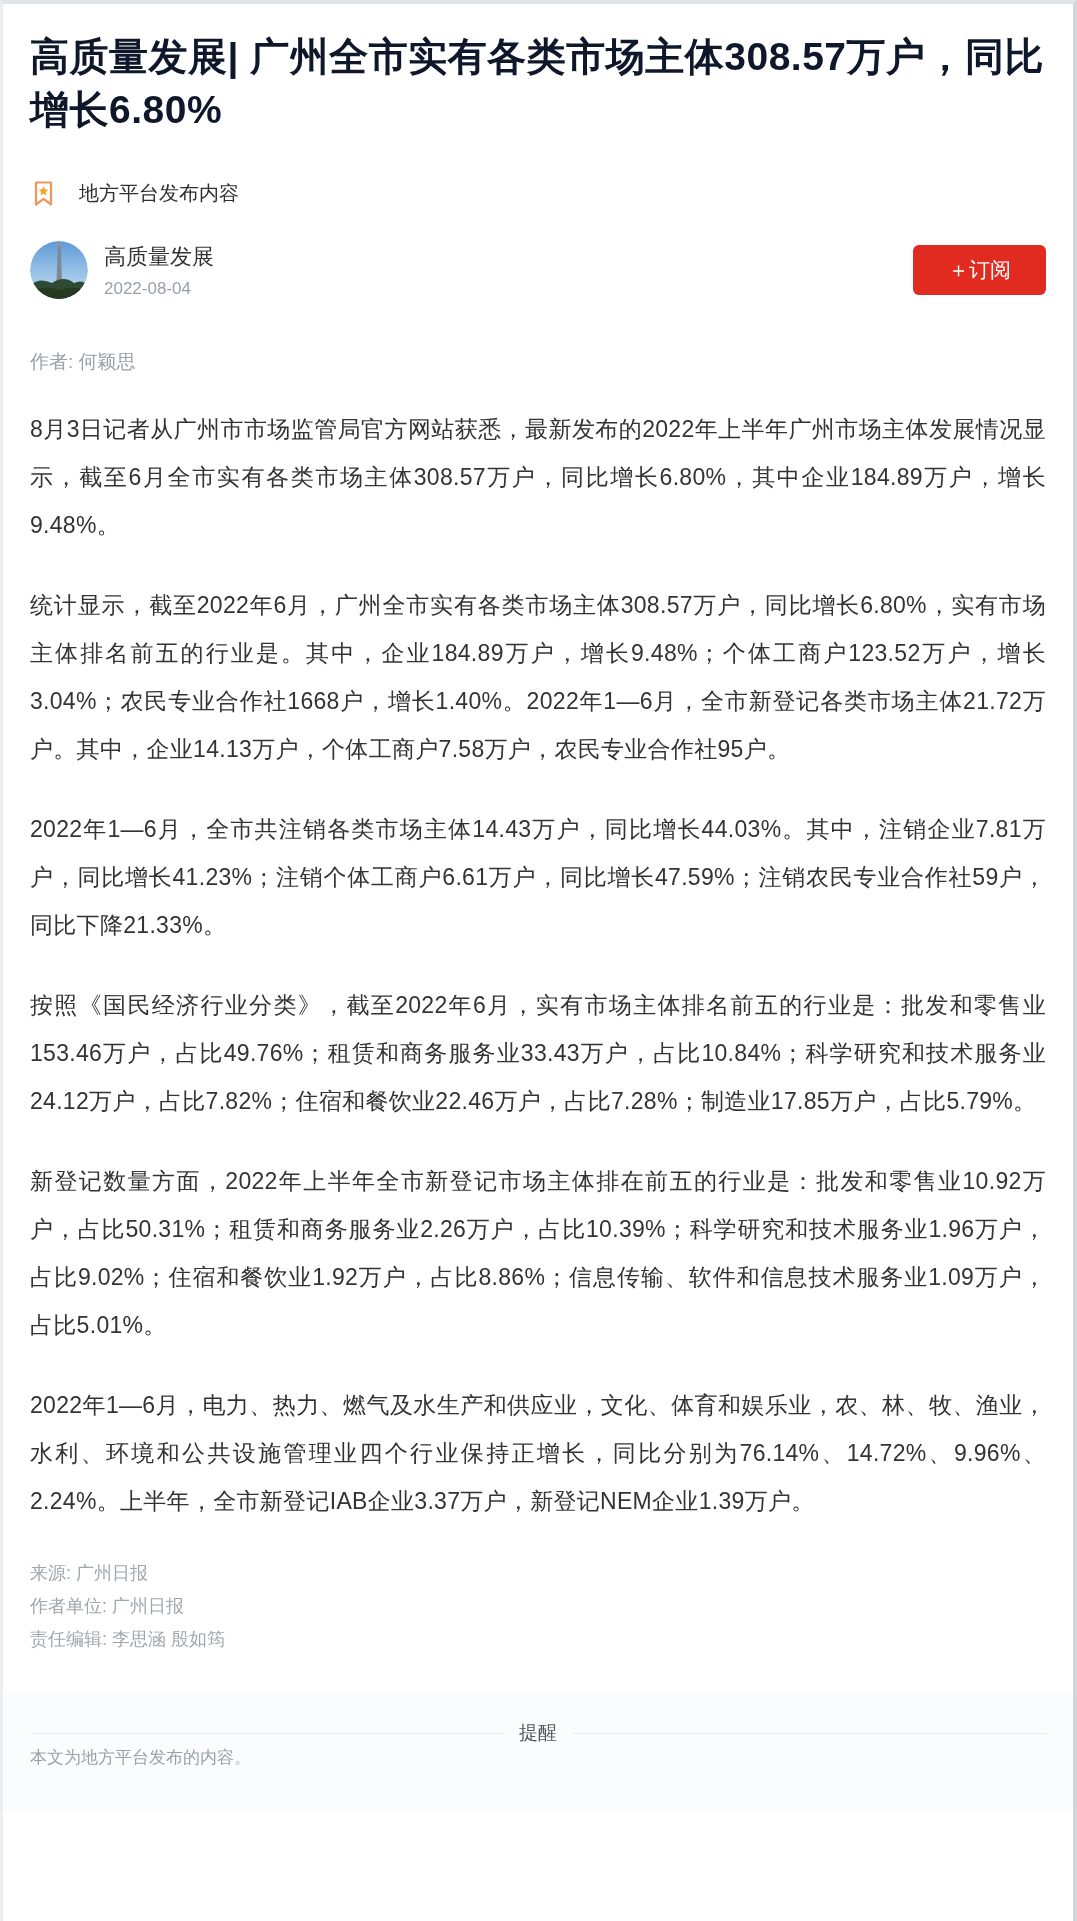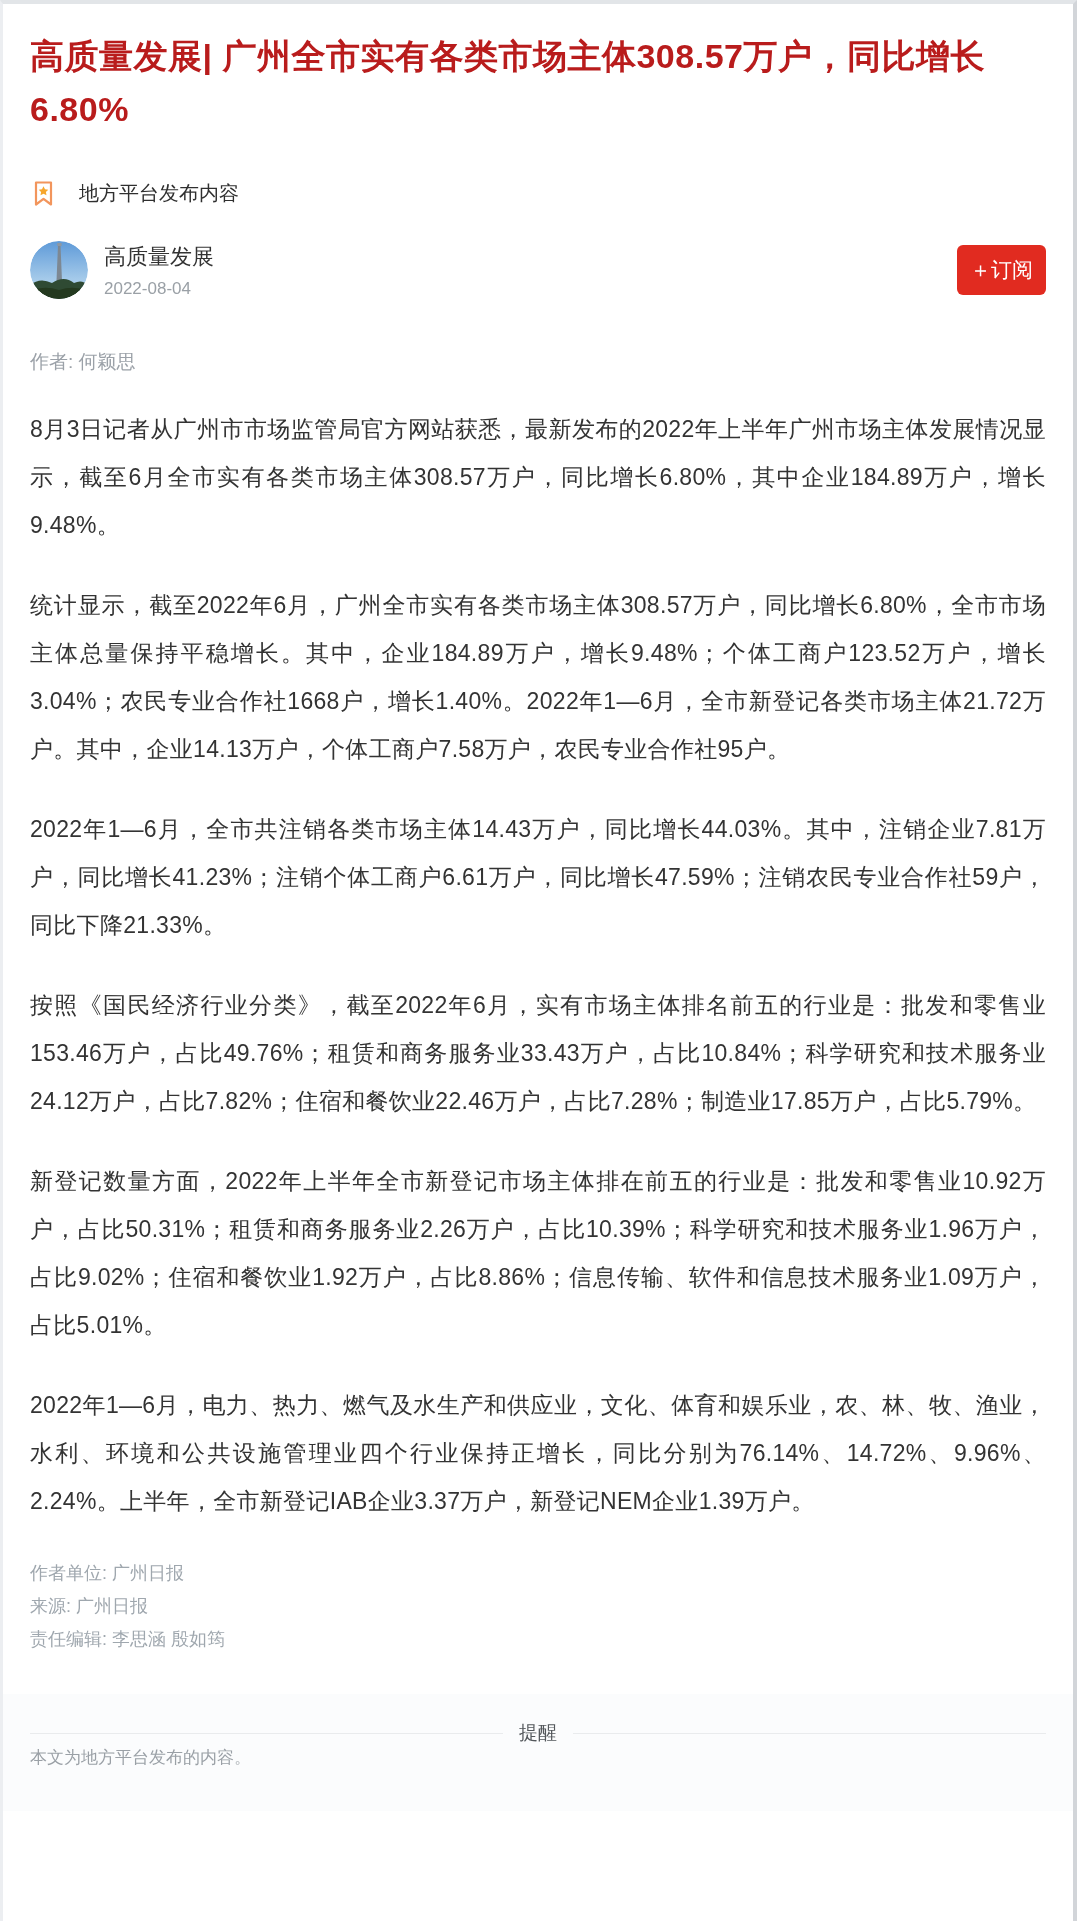--- a/index.html
+++ b/index.html
@@ -3,34 +3,34 @@
 <meta charset="utf-8">
 <style>
   html,body{margin:0;padding:0;background:#ffffff;}
   body{font-family:"Liberation Sans","DejaVu Sans",sans-serif;color:#333;}
   .page{
     width:1077px;min-height:1921px;box-sizing:border-box;background:#fff;
     border-top:4px solid #e2e5e8;border-left:3px solid #eceef1;border-right:4px solid #d2d5d9;
     overflow:hidden;
   }
   .title{
-    margin:26px 27px 0;font-size:34px;line-height:53px;font-weight:600;color:#b91c1c;
+    margin:26px 27px 0;font-size:39px;line-height:53px;font-weight:600;color:#0f172a;
     letter-spacing:.5px;
   }
   .badge-row{margin:44px 27px 0;display:flex;align-items:center;gap:22px;}
   .badge-row .ico{width:27px;height:27px;flex:0 0 auto;display:block;}
   .badge-label{font-size:20px;color:#2f2f2f;}
   .pub-row{margin:34px 27px 0;display:flex;align-items:center;}
   .avatar{width:58px;height:58px;border-radius:50%;overflow:hidden;flex:0 0 auto;display:block;}
   .pub-info{margin-left:16px;}
   .pub-name{font-size:22px;color:#333;margin-bottom:7px;}
   .pub-date{font-size:17px;color:#9aa0a6;}
   .subscribe{
     margin-left:auto;background:#e12b20;color:#fff;border:none;border-radius:6px;
-    font-size:21px;padding:12px 13px;cursor:pointer;font-family:inherit;line-height:1.2;
+    font-size:21px;padding:12px 35px;cursor:pointer;font-family:inherit;line-height:1.2;
   }
   .author{margin:50px 27px 0;font-size:19px;color:#9ba1a8;}
   .content{margin:30px 27px 0;}
   .content p{
     font-size:23px;line-height:48px;color:#333;margin:0 0 32px;text-align:justify;
     letter-spacing:.3px;
   }
   .meta{margin:10px 27px 0;}
   .meta-row{font-size:18px;color:#9fa7ae;line-height:33px;}
   .reminder{margin-top:38px;background:#fbfcfd;padding:26px 27px 42px;}
@@ -81,34 +81,34 @@
     <button class="subscribe">＋订阅</button>
   </div>
 
   <div class="author">
     <span>作者:</span>
     <span>何颖思</span>
   </div>
 
   <div class="content">
     <p>8月3日记者从广州市市场监管局官方网站获悉，最新发布的2022年上半年广州市场主体发展情况显示，截至6月全市实有各类市场主体308.57万户，同比增长6.80%，其中企业184.89万户，增长9.48%。</p>
-    <p>统计显示，截至2022年6月，广州全市实有各类市场主体308.57万户，同比增长6.80%，全市市场主体总量保持平稳增长。其中，企业184.89万户，增长9.48%；个体工商户123.52万户，增长3.04%；农民专业合作社1668户，增长1.40%。2022年1—6月，全市新登记各类市场主体21.72万户。其中，企业14.13万户，个体工商户7.58万户，农民专业合作社95户。</p>
+    <p>统计显示，截至2022年6月，广州全市实有各类市场主体308.57万户，同比增长6.80%，实有市场主体排名前五的行业是。其中，企业184.89万户，增长9.48%；个体工商户123.52万户，增长3.04%；农民专业合作社1668户，增长1.40%。2022年1—6月，全市新登记各类市场主体21.72万户。其中，企业14.13万户，个体工商户7.58万户，农民专业合作社95户。</p>
     <p>2022年1—6月，全市共注销各类市场主体14.43万户，同比增长44.03%。其中，注销企业7.81万户，同比增长41.23%；注销个体工商户6.61万户，同比增长47.59%；注销农民专业合作社59户，同比下降21.33%。</p>
     <p>按照《国民经济行业分类》，截至2022年6月，实有市场主体排名前五的行业是：批发和零售业153.46万户，占比49.76%；租赁和商务服务业33.43万户，占比10.84%；科学研究和技术服务业24.12万户，占比7.82%；住宿和餐饮业22.46万户，占比7.28%；制造业17.85万户，占比5.79%。</p>
     <p>新登记数量方面，2022年上半年全市新登记市场主体排在前五的行业是：批发和零售业10.92万户，占比50.31%；租赁和商务服务业2.26万户，占比10.39%；科学研究和技术服务业1.96万户，占比9.02%；住宿和餐饮业1.92万户，占比8.86%；信息传输、软件和信息技术服务业1.09万户，占比5.01%。</p>
     <p>2022年1—6月，电力、热力、燃气及水生产和供应业，文化、体育和娱乐业，农、林、牧、渔业，水利、环境和公共设施管理业四个行业保持正增长，同比分别为76.14%、14.72%、9.96%、2.24%。上半年，全市新登记IAB企业3.37万户，新登记NEM企业1.39万户。</p>
   </div>
 
   <div class="meta">
     <div class="meta-row">
-      <span>作者单位:</span>
+      <span>来源:</span>
       <span>广州日报</span>
     </div>
     <div class="meta-row">
-      <span>来源:</span>
+      <span>作者单位:</span>
       <span>广州日报</span>
     </div>
     <div class="meta-row">
       <span>责任编辑:</span>
       <span>李思涵 殷如筠</span>
     </div>
   </div>
 
   <div class="reminder">
     <div class="divider">

